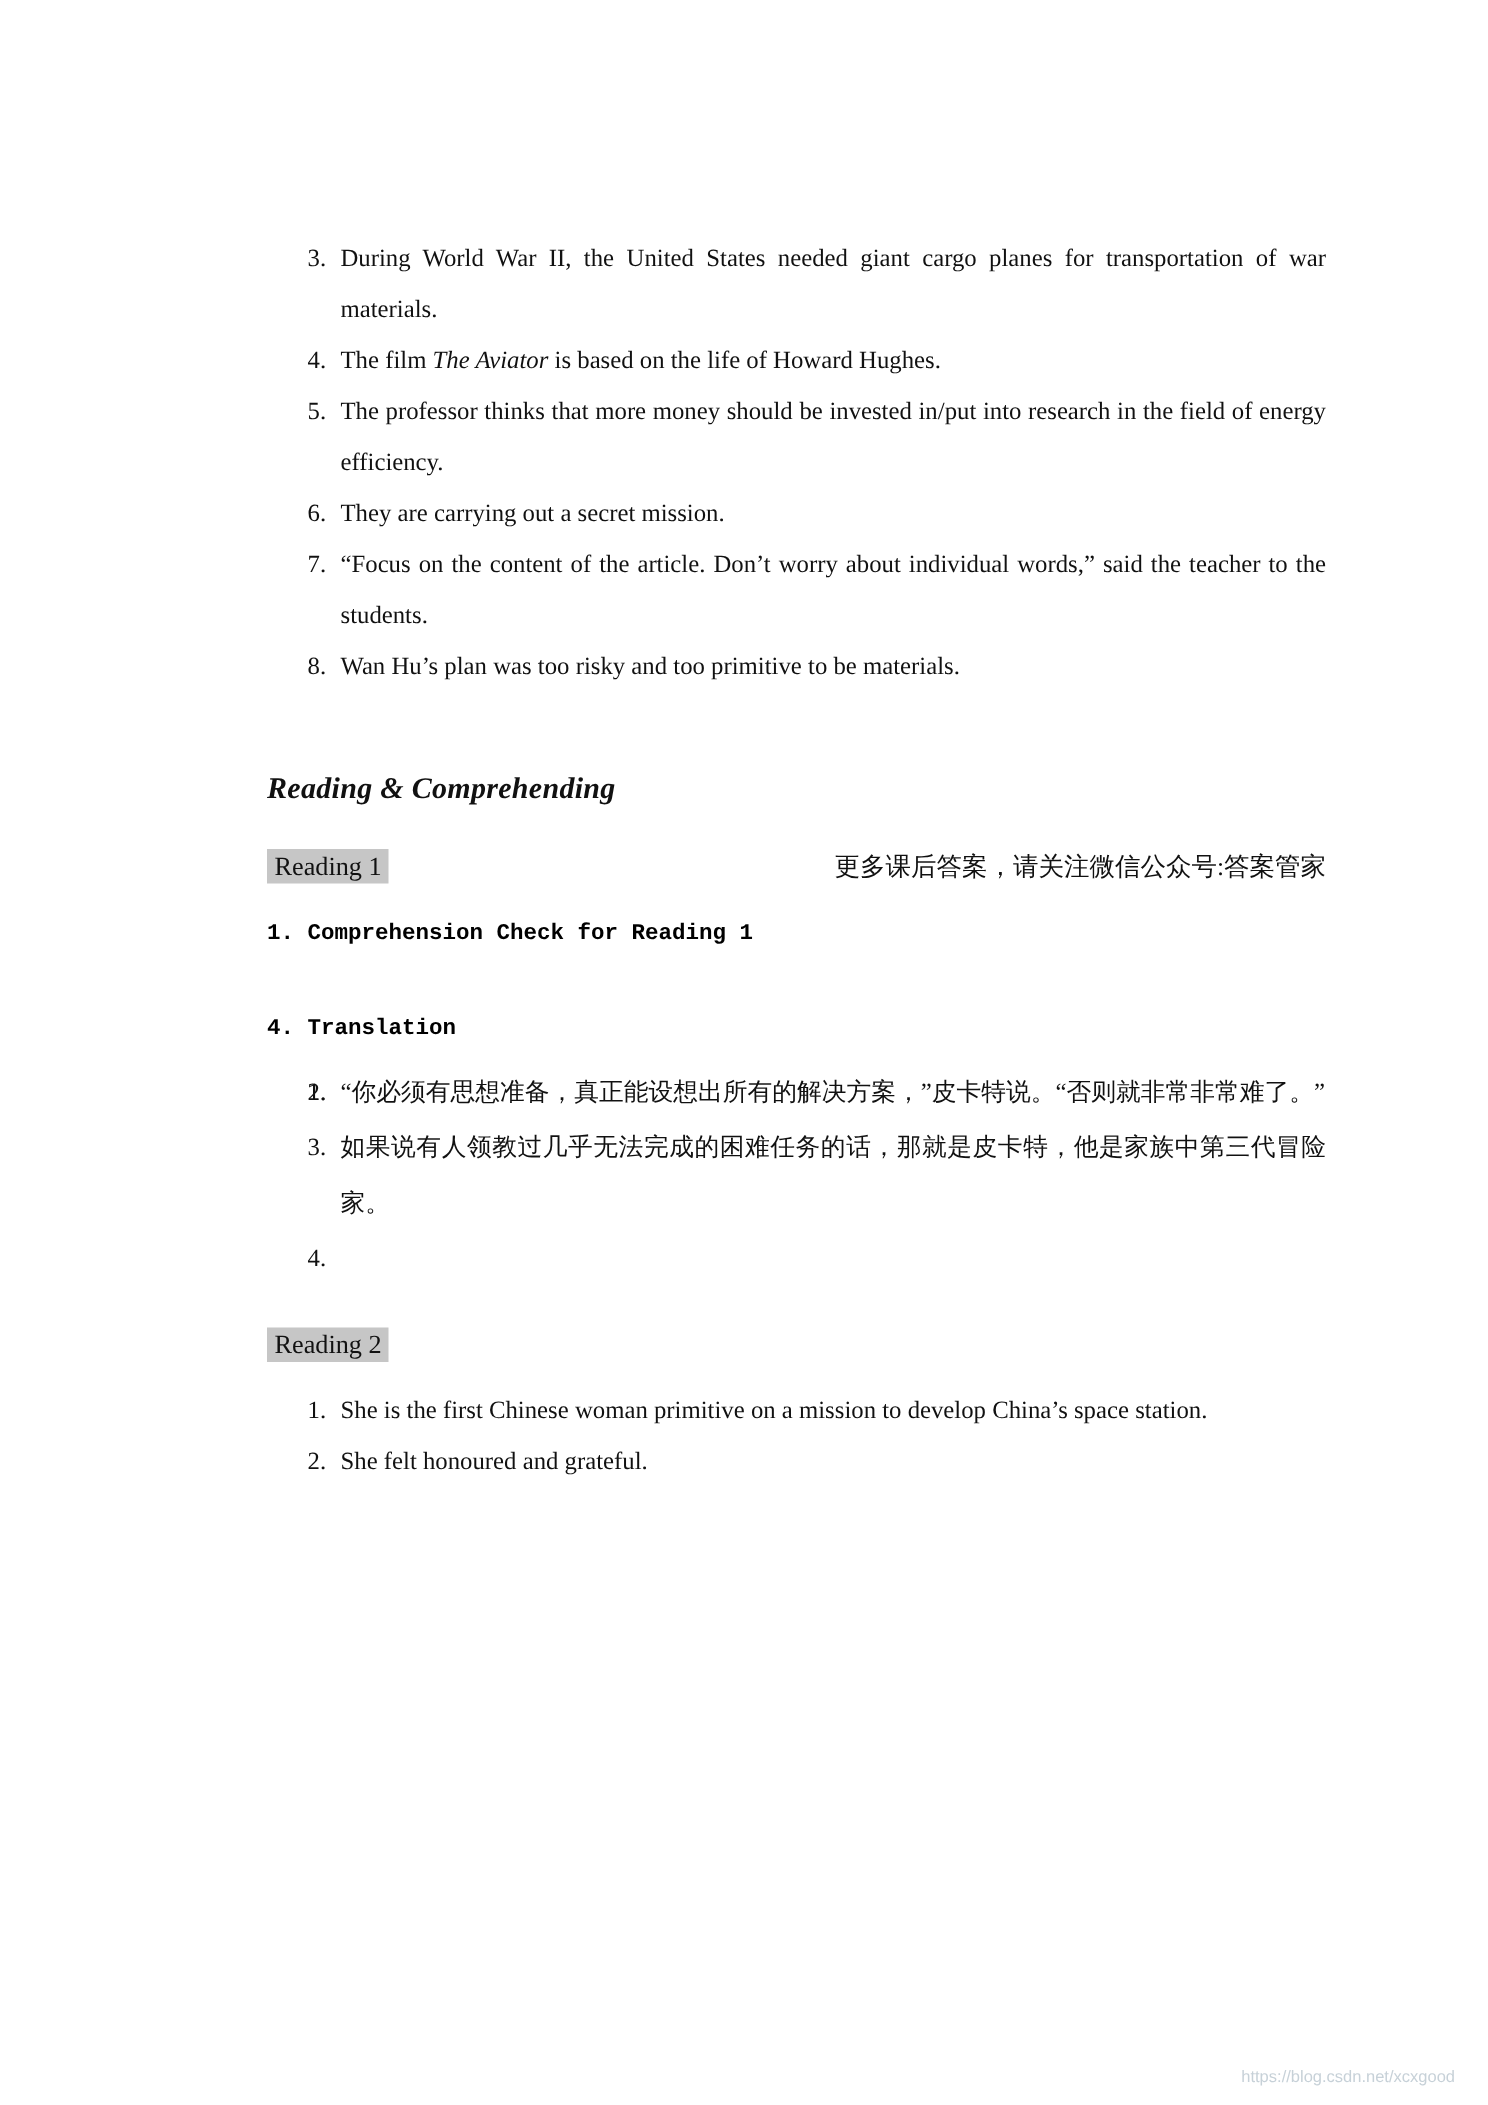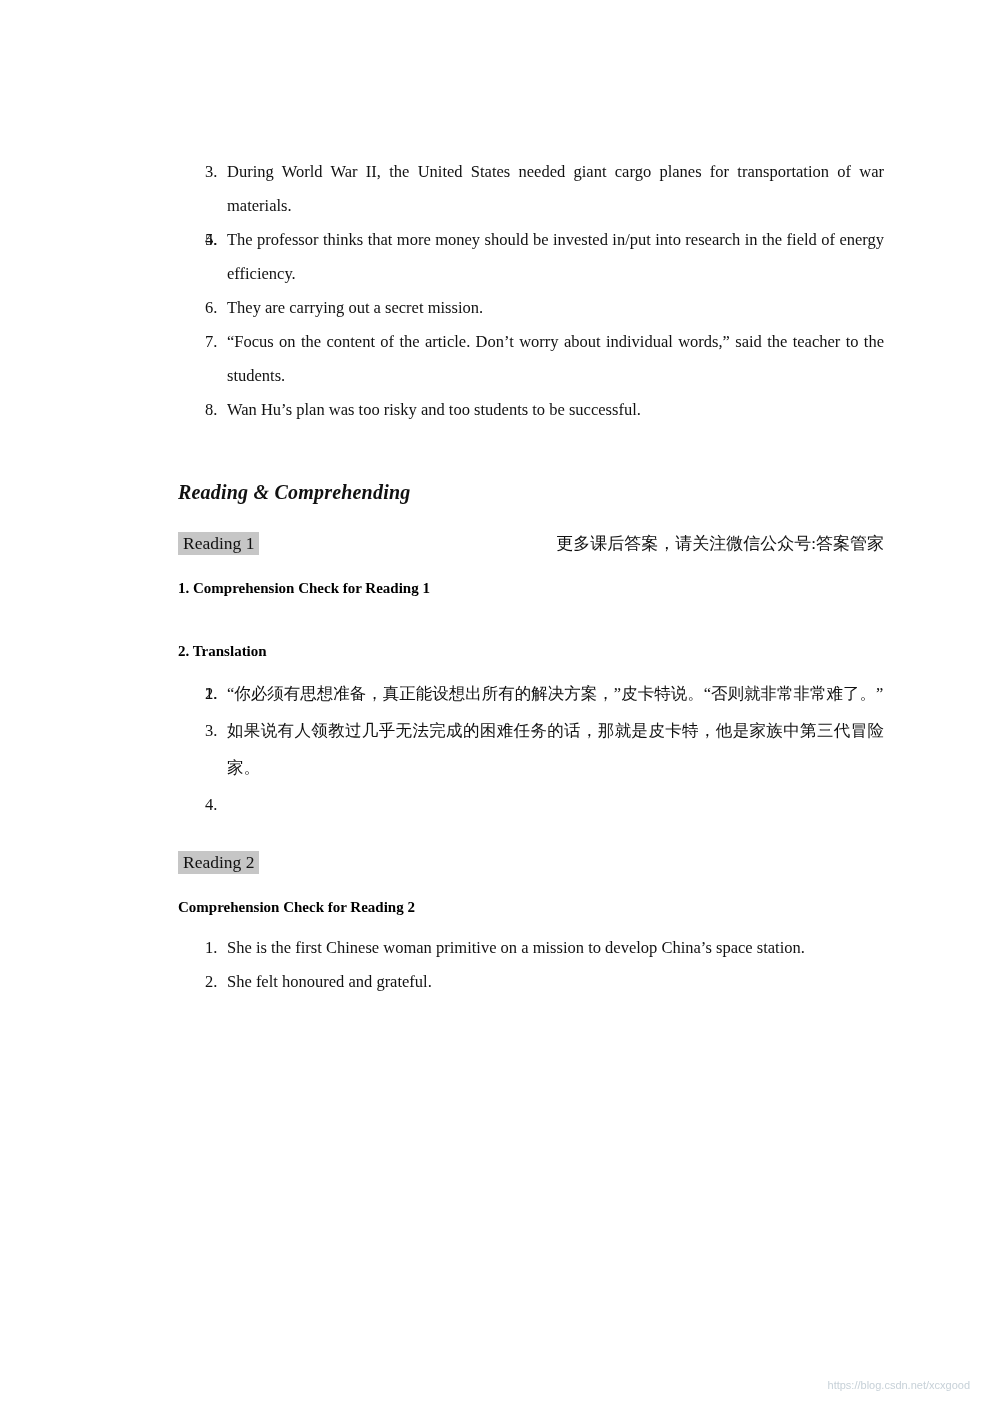--- a/index.html
+++ b/index.html
@@ -38,21 +38,21 @@
   .reading-label {
     display: inline-block;
     background: #c6c6c6;
     font-size: 17.5px;
     padding: 1px 5px;
   }
   .promo { font-size: 17px; }
 
   .check-heading {
     margin-top: 25px;
-    font-family: Liberation Serif, serif;
+    font-family: Liberation Mono, monospace;
     font-weight: 700;
     font-size: 15px;
     color: #000000;
   }
 
   .answers {
     margin: 17px 0 0 27px;
     display: flex;
     gap: 24px;
     font-size: 16px;
@@ -78,54 +78,55 @@
 
   <ol class="list english">
 
       <li class="item">
         <span class="num">3.</span>
         <span class="body"><span>During World War II, the United States needed giant cargo planes for transportation of war materials.</span></span>
       </li>
 
       <li class="item">
         <span class="num">4.</span>
+        <span class="body"><span>The film </span><em>The Aviator</em><span> is based on the life of Howard Hughes.</span></span>
       </li>
 
       <li class="item">
         <span class="num">5.</span>
         <span class="body"><span>The professor thinks that more money should be invested in/put into research in the field of energy efficiency.</span></span>
       </li>
 
       <li class="item">
         <span class="num">6.</span>
         <span class="body"><span>They are carrying out a secret mission.</span></span>
       </li>
 
       <li class="item">
         <span class="num">7.</span>
         <span class="body"><span>“Focus on the content of the article. Don’t worry about individual words,” said the teacher to the students.</span></span>
       </li>
 
       <li class="item">
         <span class="num">8.</span>
-        <span class="body"><span>Wan Hu’s plan was too risky and too students to be successful.</span></span>
+        <span class="body"><span>Wan Hu’s plan was too risky and too primitive to be materials.</span></span>
       </li>
     </ol>
 
   <h2 class="section-heading">Reading &amp; Comprehending</h2>
 
   <div class="reading-row">
     <span class="reading-label">Reading 1</span>
     <span class="promo">更多课后答案，请关注微信公众号:答案管家</span>
   </div>
 
   <h3 class="check-heading">1. Comprehension Check for Reading 1</h3>
 
 
-  <h3 class="check-heading mt-lg">2. Translation</h3>
+  <h3 class="check-heading mt-lg">4. Translation</h3>
 
   <ol class="list chinese mt-md">
 
       <li class="item">
         <span class="num">1.</span>
       </li>
 
       <li class="item">
         <span class="num">2.</span>
         <span class="body">“你必须有思想准备，真正能设想出所有的解决方案，”皮卡特说。“否则就非常非常难了。”</span>
@@ -138,21 +139,20 @@
 
       <li class="item">
         <span class="num">4.</span>
       </li>
     </ol>
 
   <div class="reading-row reading2-row">
     <span class="reading-label">Reading 2</span>
   </div>
 
-  <h3 class="check-heading">Comprehension Check for Reading 2</h3>
 
   <ol class="list english mt-md">
 
       <li class="item">
         <span class="num">1.</span>
         <span class="body">She is the first Chinese woman primitive on a mission to develop China’s space station.</span>
       </li>
 
       <li class="item">
         <span class="num">2.</span>

